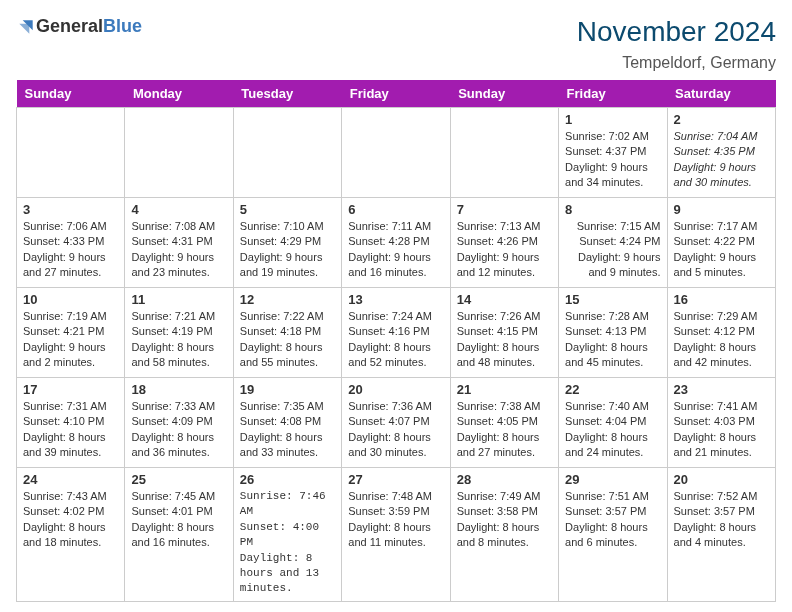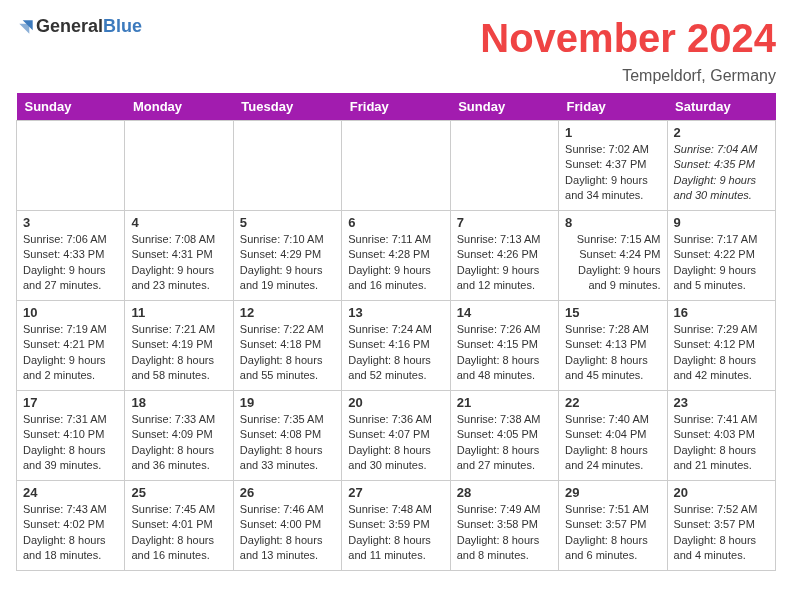--- a/index.html
+++ b/index.html
@@ -37,23 +37,23 @@
       color: #3c7abd;
     }
     .logo-icon {
       width: 20px;
       height: 20px;
     }
     .title-block {
       text-align: right;
     }
     .main-title {
-      font-size: 40px;
-      font-weight: bold;
-      color: #ef4444;
+      font-size: 28px;
+      font-weight: normal;
+      color: #0c4a6e;
     }
     .subtitle {
       font-size: 16px;
       color: #555;
       margin-top: 6px;
     }
     table {
       width: 100%;
       border-collapse: collapse;
     }
@@ -280,21 +280,21 @@
 Daylight: 8 hours and 18 minutes.</div>
         </td>
         <td>
           <span class="day-number">25</span>
           <div class="day-info" style="white-space: pre-line;">Sunrise: 7:45 AM
 Sunset: 4:01 PM
 Daylight: 8 hours and 16 minutes.</div>
         </td>
         <td>
           <span class="day-number">26</span>
-          <div class="day-info" style="white-space: pre-line;">Sunrise: 7:46 AM
+          <div class="day-info" style="white-space: pre-line; font-family: Liberation Mono, monospace;">Sunrise: 7:46 AM
 Sunset: 4:00 PM
 Daylight: 8 hours and 13 minutes.</div>
         </td>
         <td>
           <span class="day-number">27</span>
           <div class="day-info" style="white-space: pre-line;">Sunrise: 7:48 AM
 Sunset: 3:59 PM
 Daylight: 8 hours and 11 minutes.</div>
         </td>
         <td>

